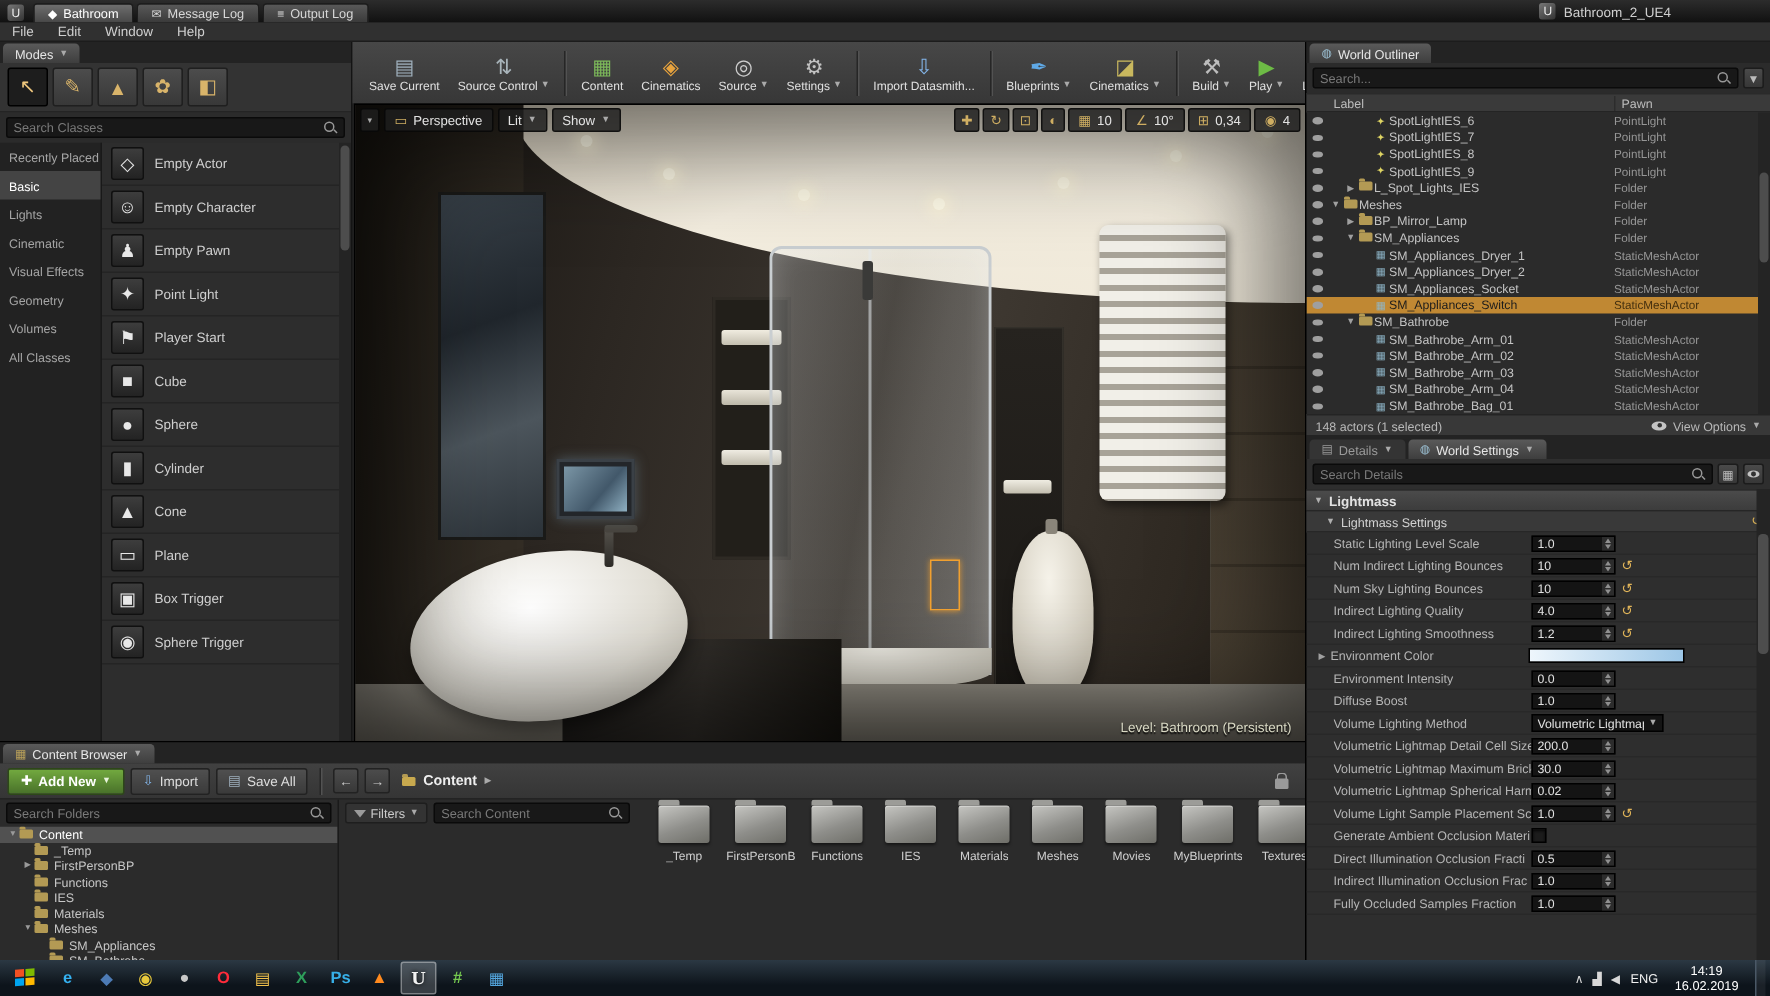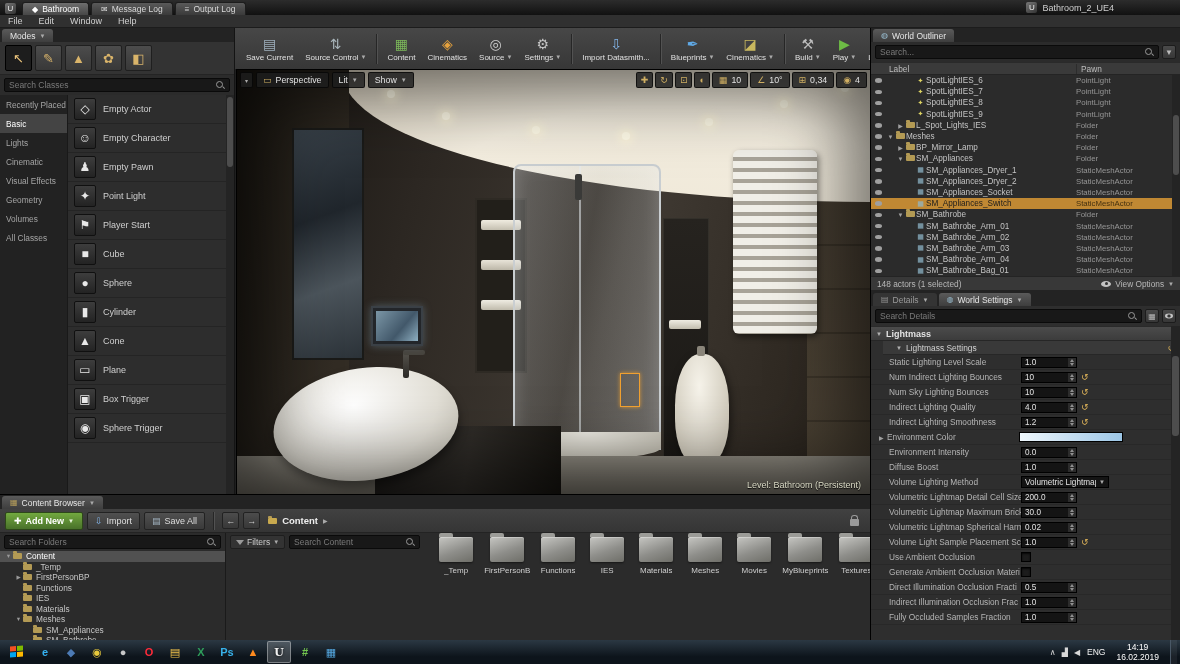--- a/index.html
+++ b/index.html
@@ -125,21 +125,21 @@
     border-left:1px solid #000; display:flex; flex-direction:column; }
   #dt-tabs { height:16px; background:#232323; display:flex; align-items:flex-end; }
   #dt-search { height:20px; padding:3px 4px; display:flex; gap:3px; align-items:center; }
   .sq-icon { width:14px; height:14px; flex:none; background:linear-gradient(#4a4a4a,#373737);
     border:1px solid #1c1c1c; border-radius:2px; color:#bbb; font-size:8px; display:flex;
     align-items:center; justify-content:center; }
   .dt-section { height:15px; background:linear-gradient(#4b4b4b,#3c3c3c); border-top:1px solid #2a2a2a;
     border-bottom:1px solid #262626; display:flex; align-items:center; gap:4px; padding:0 5px;
     font-size:9px; font-weight:bold; color:#e2e2e2; }
   .dt-sub { height:14px; background:#393939; border-bottom:1px solid #272727; display:flex; align-items:center;
-    gap:4px; padding:0 5px 0 13px; font-size:8.4px; color:#d2d2d2;margin-left:12px; }
+    gap:4px; padding:0 5px 0 13px; font-size:8.4px; color:#d2d2d2; }
   .dt-sub .reset-all { margin-left:auto; color:#d8b056; font-size:9px; }
   .arr { font-size:6px; color:#b0b0b0; }
   #dt-rows { flex:1; overflow:hidden; position:relative; }
   .dt-row { height:15px; display:flex; align-items:center; border-bottom:1px solid #282828; padding-left:18px; }
   .dt-row .rl { width:132px; flex:none; font-size:8.3px; color:#b5b5b5; overflow:hidden; white-space:nowrap; }
   .dt-row .rw { flex:1; display:flex; align-items:center; gap:4px; }
   .numbox { width:56px; height:11px; background:#141414; border:1px solid #000; display:flex; align-items:stretch; }
   .numbox .v { flex:1; font-size:8.2px; color:#e2e2e2; padding:0 3px; line-height:10px; overflow:hidden; }
   .spin { width:8px; background:#2c2c2c; display:flex; flex-direction:column; align-items:center;
     justify-content:center; gap:1px; }
@@ -908,26 +908,20 @@
               <div class="v">1.0</div>
               <div class="spin">
                 <div class="su"></div>
                 <div class="sd"></div>
               </div>
             </div>
             <div class="reset">↺</div>
           </div>
         </div>
         <div class="dt-row">
-          <div class="rl">Use Ambient Occlusion</div>
-          <div class="rw">
-            <div class="chk"></div>
-          </div>
-        </div>
-        <div class="dt-row">
           <div class="rl">Generate Ambient Occlusion Materi</div>
           <div class="rw">
             <div class="chk"></div>
           </div>
         </div>
         <div class="dt-row">
           <div class="rl">Direct Illumination Occlusion Fracti</div>
           <div class="rw">
             <div class="numbox">
               <div class="v">0.5</div>

